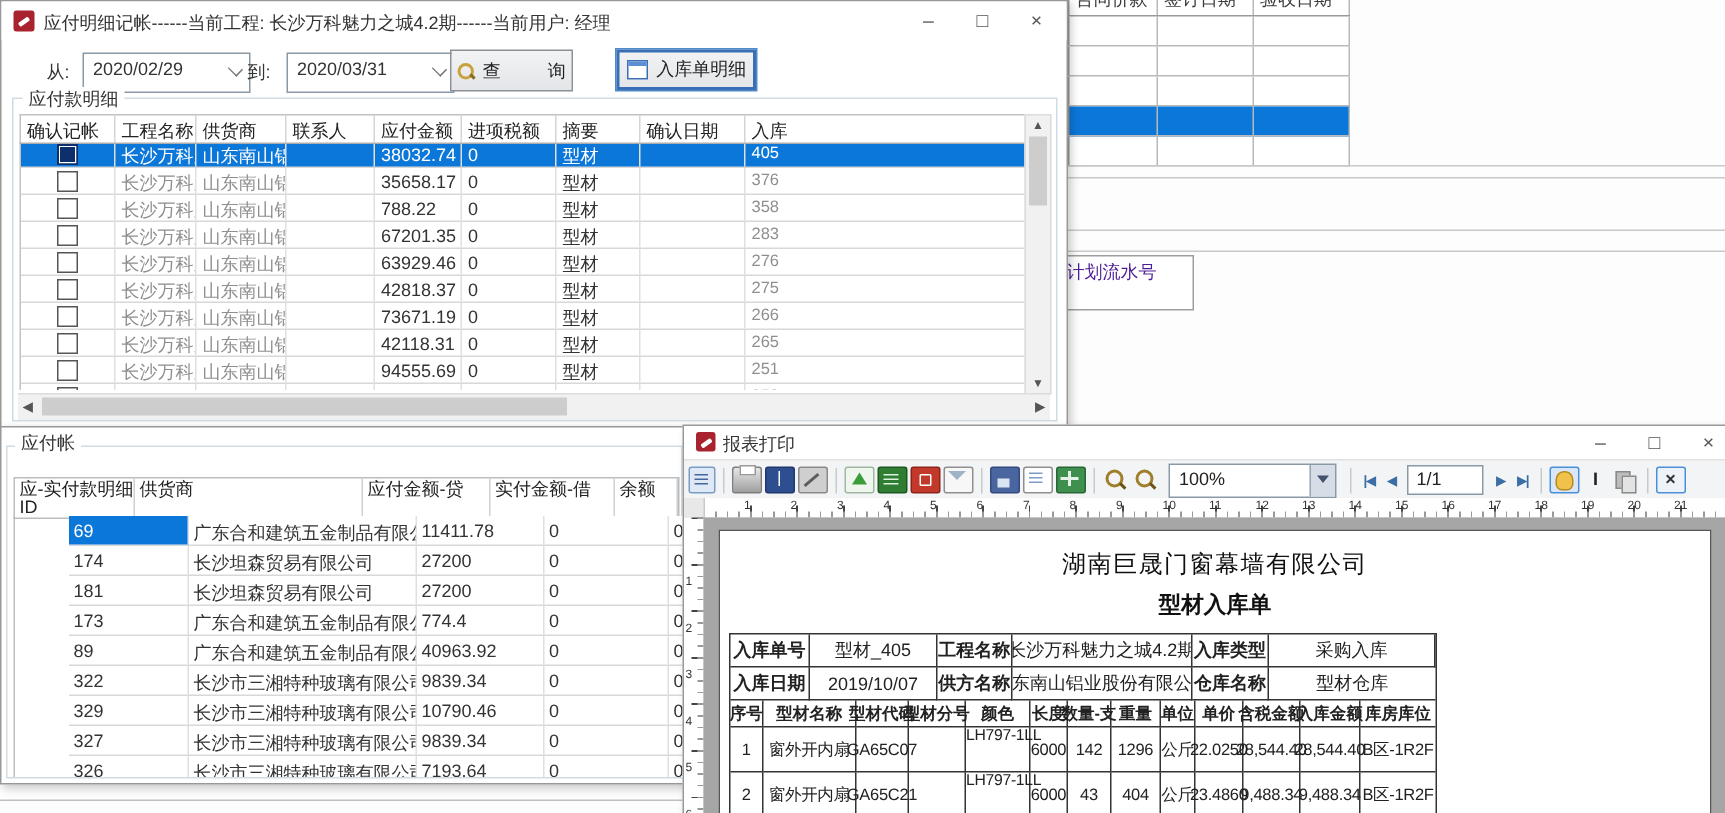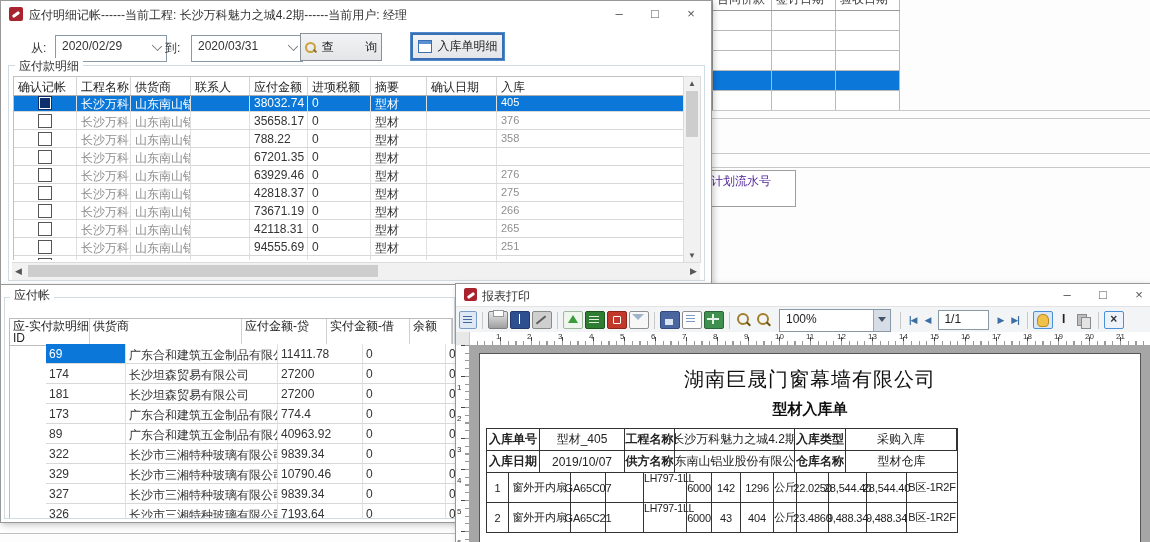--- a/index.html
+++ b/index.html
@@ -125,21 +125,21 @@
   .copy-page-icon::after{content:"";position:absolute;left:6px;top:5px;width:8px;height:10px;background:#e3e3e3;border:1px solid #8a8a8a;}
   .close-preview-icon{border:1px solid #4a90d9;background:#eef3fa;color:#333;font-weight:bold;text-align:center;line-height:14px;font-size:12px;}
 
   .hruler{position:absolute;left:13px;top:48px;right:0;height:13px;background:#fff;border-bottom:1px solid #c9c9c9;background-image:repeating-linear-gradient(90deg,#999 0 1px,transparent 1px 7.75px),repeating-linear-gradient(90deg,#444 0 1px,transparent 1px 31px);background-size:100% 4px,100% 8px;background-position:left bottom,left bottom;background-repeat:repeat-x;}
   .hnum{position:absolute;top:0;font-size:8px;color:#333;}
   .rcorner{position:absolute;left:0;top:48px;width:13px;height:13px;background:#e8e8e8;border-right:1px solid #c9c9c9;border-bottom:1px solid #c9c9c9;}
   .vruler{position:absolute;left:0;top:61px;width:13px;bottom:0;background:#fff;border-right:1px solid #c9c9c9;background-image:repeating-linear-gradient(180deg,#999 0 1px,transparent 1px 7.75px),repeating-linear-gradient(180deg,#444 0 1px,transparent 1px 31px);background-size:4px 100%,8px 100%;background-position:right top,right top;background-repeat:repeat-y;}
   .vnum{position:absolute;left:1px;font-size:8px;color:#333;}
   .preview{position:absolute;left:13px;top:61px;right:0;bottom:0;background:#a6a6a6;overflow:hidden;}
   .page{position:absolute;left:10px;top:8px;width:660px;height:260px;background:#fff;border:1px solid #555;}
-  .rep-company{margin:12px 0 0 0;text-align:center;font-size:20px;color:#101010;letter-spacing:1px;}
+  .rep-company{margin:12px 0 0 0;text-align:center;font-size:16px;color:#101010;letter-spacing:1px;}
   .rep-title{margin-top:7px;text-align:center;font-size:15px;font-weight:bold;color:#101010;}
   .rep-wrap{margin:9px 0 0 6px;width:470px;border:1px solid #333;border-bottom:none;}
   .rep-info{display:grid;grid-template-columns:53px 85px 50px 120px 51px 1fr;}
   .rep-info .cell{height:21px;border-right:1px solid #333;border-bottom:1px solid #333;display:flex;align-items:center;justify-content:center;font-size:12px;}
   .rep-info .cell:last-child{border-right:none;}
   .rep-info .lab{font-weight:bold;}
   .rep-cols{display:grid;grid-template-columns:22px 62px 35px 38px 43px 25px 29px 33px 23px 32px 38px 40px 1fr;}
   .rep-cols .cell{height:17px;border-right:1px solid #333;border-bottom:1px solid #333;display:flex;align-items:center;justify-content:center;font-weight:bold;font-size:11px;overflow:visible;}
   .rep-cols .cell:last-child{border-right:none;}
   .rep-row{display:grid;grid-template-columns:22px 62px 35px 38px 43px 25px 29px 33px 23px 32px 38px 40px 1fr;}
@@ -281,20 +281,21 @@
           <div class="cell cbcell">
             <div class="cb"></div>
           </div>
           <div class="cell c2">长沙万科魅力...</div>
           <div class="cell c3">山东南山铝业...</div>
           <div class="cell c4"></div>
           <div class="cell c5">67201.35</div>
           <div class="cell c6">0</div>
           <div class="cell c7">型材</div>
           <div class="cell c8"></div>
+          <div class="cell c9">283</div>
         </div>
         <div class="w1row">
           <div class="cell cbcell">
             <div class="cb"></div>
           </div>
           <div class="cell c2">长沙万科魅力...</div>
           <div class="cell c3">山东南山铝业...</div>
           <div class="cell c4"></div>
           <div class="cell c5">63929.46</div>
           <div class="cell c6">0</div>
@@ -549,20 +550,35 @@
               <div class="cell lab">工程名称</div>
               <div class="cell">长沙万科魅力之城4.2期</div>
               <div class="cell lab">入库类型</div>
               <div class="cell">采购入库</div>
               <div class="cell lab">入库日期</div>
               <div class="cell">2019/10/07</div>
               <div class="cell lab">供方名称</div>
               <div class="cell">山东南山铝业股份有限公司</div>
               <div class="cell lab">仓库名称</div>
               <div class="cell">型材仓库</div>
+            </div>
+          <div class="rep-cols" id="rep-cols">
+              <div class="cell">序号</div>
+              <div class="cell">型材名称</div>
+              <div class="cell">型材代码</div>
+              <div class="cell">型材分号</div>
+              <div class="cell">颜色</div>
+              <div class="cell">长度</div>
+              <div class="cell">数量-支</div>
+              <div class="cell">重量</div>
+              <div class="cell">单位</div>
+              <div class="cell">单价</div>
+              <div class="cell">含税金额</div>
+              <div class="cell">入库金额</div>
+              <div class="cell">库房库位</div>
             </div>
           <div id="rep-rows">
               <div class="rep-row">
                 <div class="cell">1</div>
                 <div class="cell">窗外开内扇</div>
                 <div class="cell">GA65C07</div>
                 <div class="cell"></div>
                 <div class="cell color-cell">LH797-1LL</div>
                 <div class="cell">6000</div>
                 <div class="cell">142</div>

